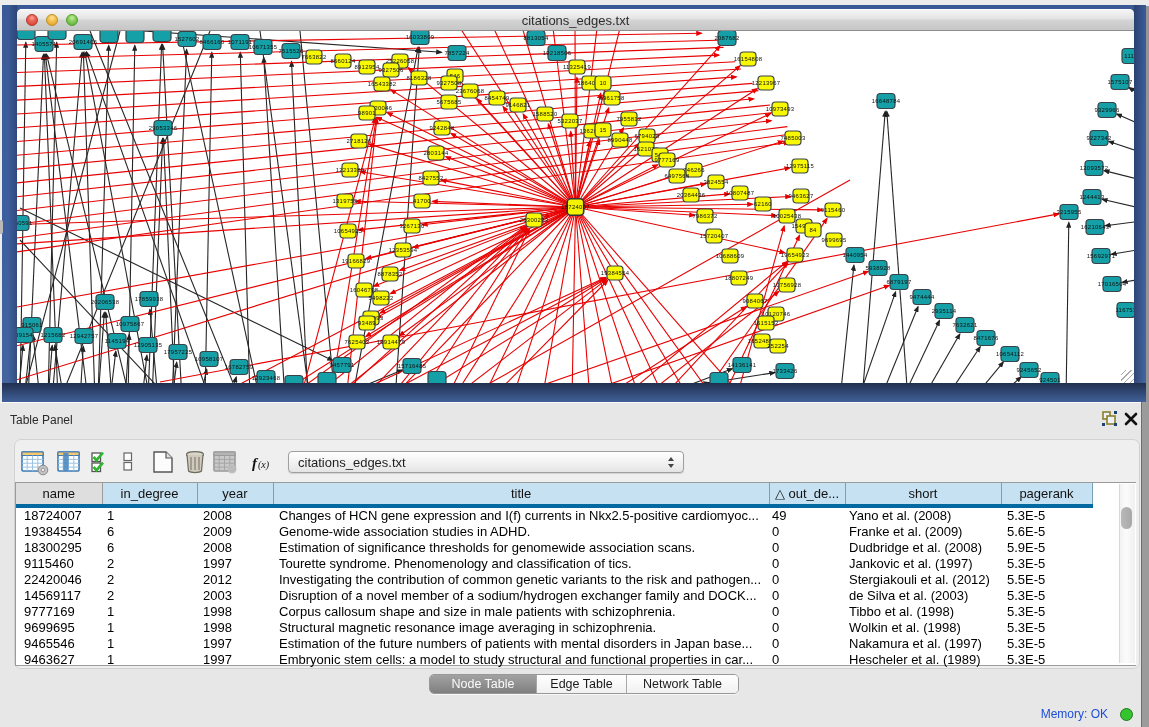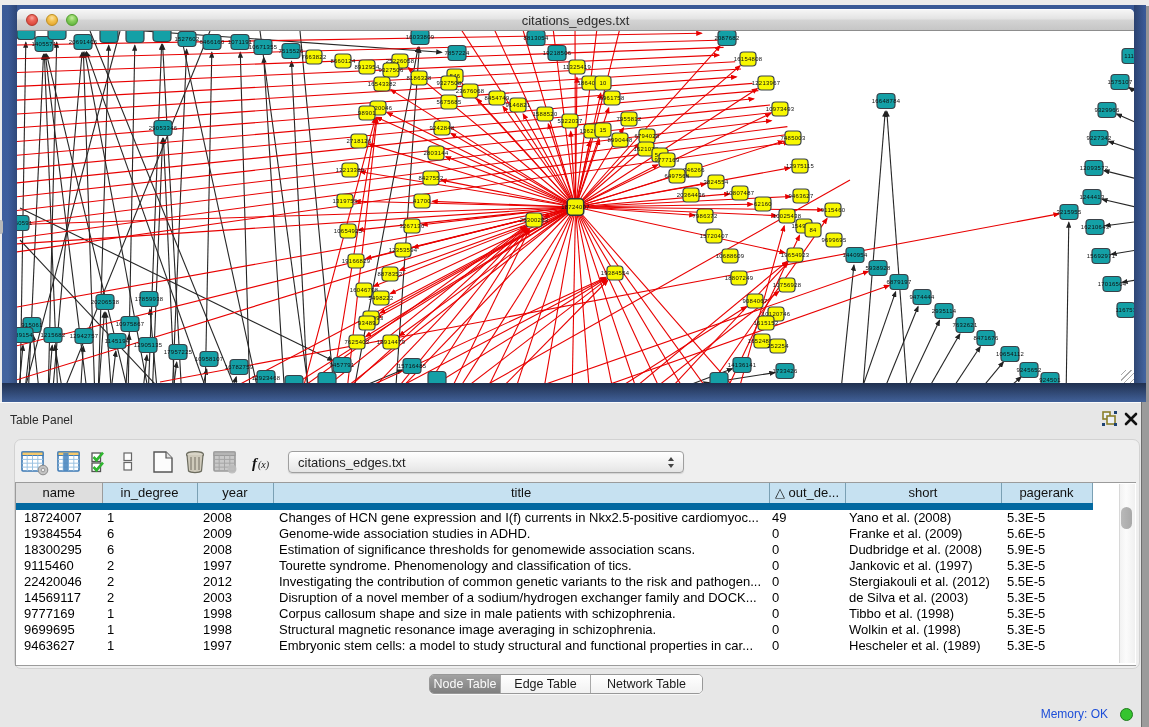--- a/index.html
+++ b/index.html
@@ -18,36 +18,36 @@
 #grip{left:1104px;top:339px;width:14px;height:13px;background:
  repeating-linear-gradient(135deg,transparent 0 3px,#aaa 3px 4px)}
 #lefthandle{left:0;top:220px;width:3px;height:14px;background:#b9b9b9;border-radius:0 2px 2px 0}
 #rstrip{left:1146px;top:6px;width:3px;height:721px;background:#959595}
 #rstrip2{left:1141px;top:402px;width:8px;height:325px;background:#9b9b9b;border-left:1px solid #6e6e6e}
 #panel{left:0;top:402px;width:1149px;height:325px;background:#e7e7e7;border-top:1px solid #fbfbfb}
 #ptitle{left:10px;top:10px;font-size:12px;color:#2b2b2b}
 #container{left:14px;top:36px;width:1126px;height:230px;background:#efefef;border:1px solid #d2d2d2;border-radius:7px}
 #tblwrap{left:15px;top:482px;width:1121px;height:184px;background:#fff;border:1px solid #9b9b9b;border-right:none}
 table{border-collapse:collapse;table-layout:fixed;width:1076px;font-size:13px}
-th{height:23px;font-weight:normal;font-size:13px;color:#111;background:#c6e1f1;border-right:1px solid #7aa0b4;border-bottom:7px solid #0369a1;overflow:hidden;white-space:nowrap}
+th{height:23px;font-weight:normal;font-size:13px;color:#111;background:#c6e1f1;border-right:1px solid #7aa0b4;border-bottom:4px solid #0369a1;overflow:hidden;white-space:nowrap}
 th.c0{background:#dedede;border-right:1px solid #9b9b9b}
 td{height:16px;line-height:16px;color:#000;overflow:hidden;white-space:nowrap;padding:0}
 td.c0{padding-left:8px}td.c1{padding-left:5px}td.c2{padding-left:6px}td.c3{padding-left:6px}
 td.c4{padding-left:3px}td.c5{padding-left:4px}td.c6{padding-left:6px}
 #sbtrack{left:1119px;top:484px;width:16px;height:179px;background:linear-gradient(90deg,#f2f2f2,#fbfbfb 40%,#f0f0f0);border-left:1px solid #d8d8d8}
 #sbthumb{left:1121px;top:507px;width:11px;height:22px;background:linear-gradient(90deg,#b9b9b9,#a8a8a8);border-radius:6px}
 #combo{left:288px;top:48px;width:396px;height:22px;border:1px solid #9f9f9f;border-radius:4px;background:linear-gradient(180deg,#ffffff,#ededed 70%,#e4e4e4);box-shadow:0 1px 1px rgba(0,0,0,.12);font-size:13px;color:#1e1e1e;line-height:21px;padding-left:9px}
 .cb-ar{position:absolute;right:9px;width:0;height:0;border-left:3.5px solid transparent;border-right:3.5px solid transparent}
 #cbup{top:5px;border-bottom:4.5px solid #444}
 #cbdn{top:12px;border-top:4.5px solid #444}
 #floaticon{left:1102px;top:8px;width:16px;height:16px}
 #closex{left:1124px;top:9px;width:14px;height:14px}
 #tabs{left:429px;top:674px;height:20px;display:flex;border:1px solid #989898;border-radius:5px;overflow:hidden;box-shadow:0 1px 0 rgba(255,255,255,.7)}
 .tab{font-size:12.5px;line-height:19px;text-align:center}
-#tab1{width:70px;background:linear-gradient(180deg,#a2a2a2,#7f7f7f);color:#fbfbfb}
+#tab1{width:106px;background:linear-gradient(180deg,#a2a2a2,#7f7f7f);color:#fbfbfb}
 #tab2{width:90px;background:linear-gradient(180deg,#ffffff,#f1f1f1);color:#1a1a1a;border-left:1px solid #a8a8a8}
 #tab3{width:112px;background:linear-gradient(180deg,#ffffff,#f1f1f1);color:#1a1a1a;border-left:1px solid #a8a8a8}
 #mem{right:41px;top:707px;font-size:12px;color:#1d4ed8}
 #memdot{left:1120px;top:708px;width:13px;height:13px;border-radius:50%;background:#35c42f;border:1.5px solid #1f7a1c}
 </style></head>
 <body>
 <div class="abs" id="blue"></div>
 <div class="abs" id="shadowB"></div>
 <div class="abs" id="shadowL"></div>
 <div class="abs" id="shadowR"></div>
@@ -688,20 +688,29 @@
 <tr>
           <td class="c0">9699695</td>
           <td class="c1">1</td>
           <td class="c2">1998</td>
           <td class="c3">Structural magnetic resonance image averaging in schizophrenia.</td>
           <td class="c4">0</td>
           <td class="c5">Wolkin et al. (1998)</td>
           <td class="c6">5.3E-5</td>
         </tr>
 <tr>
+          <td class="c0">9465546</td>
+          <td class="c1">1</td>
+          <td class="c2">1997</td>
+          <td class="c3">Estimation of the future numbers of patients with mental disorders in Japan base...</td>
+          <td class="c4">0</td>
+          <td class="c5">Nakamura et al. (1997)</td>
+          <td class="c6">5.3E-5</td>
+        </tr>
+<tr>
           <td class="c0">9463627</td>
           <td class="c1">1</td>
           <td class="c2">1997</td>
           <td class="c3">Embryonic stem cells: a model to study structural and functional properties in car...</td>
           <td class="c4">0</td>
           <td class="c5">Hescheler et al. (1989)</td>
           <td class="c6">5.3E-5</td>
         </tr>
   </tbody>
     </table>

